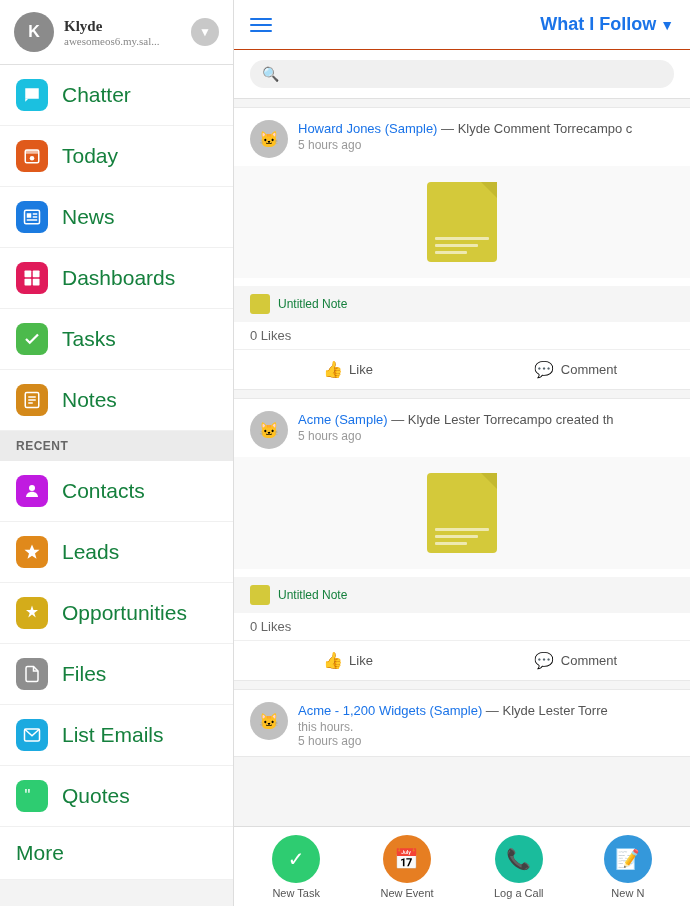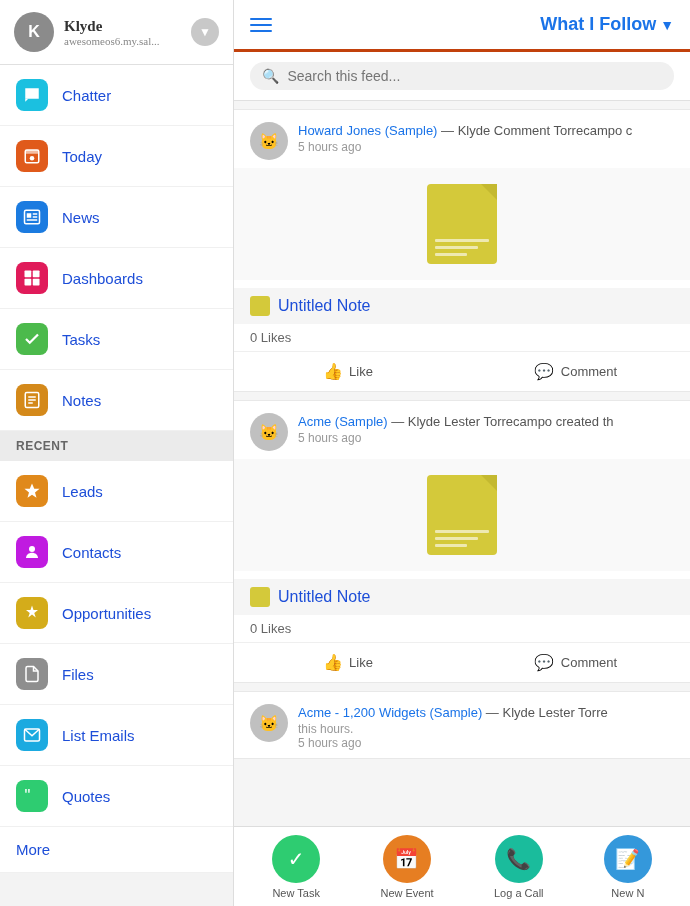--- a/index.html
+++ b/index.html
@@ -57,21 +57,21 @@
     .nav-item.selected { border: 2px solid #c0392b; background: #fff; }
 
     .nav-icon {
       width: 32px; height: 32px;
       border-radius: 8px;
       display: flex; align-items: center; justify-content: center;
       flex-shrink: 0;
       font-size: 17px;
       color: white;
     }
-    .nav-label { font-size: 15px; color: #1d4ed8; font-weight: 400; }
+    .nav-label { font-size: 21px; color: #15803d; font-weight: 400; }
 
     .section-header {
       padding: 8px 16px;
       font-size: 12px;
       font-weight: 600;
       color: #666;
       background: #ebebeb;
       letter-spacing: 0.5px;
     }
 
@@ -99,21 +99,21 @@
       height: 906px;
       overflow: hidden;
     }
 
     .main-header {
       background: #fff;
       padding: 14px 16px;
       display: flex;
       align-items: center;
       justify-content: space-between;
-      border-bottom: 3px solid #c2410c;
+      border-bottom: 1px solid #c2410c;
     }
     .hamburger { display: flex; flex-direction: column; gap: 4px; cursor: pointer; }
     .hamburger span { width: 22px; height: 2px; background: #1a73e8; border-radius: 1px; }
     .feed-title { font-size: 18px; font-weight: 600; color: #1a73e8; display: flex; align-items: center; gap: 4px; }
     .feed-title-chevron { font-size: 14px; }
 
     .search-bar {
       padding: 10px 16px;
       background: #fff;
       border-bottom: 1px solid #e0e0e0;
@@ -202,21 +202,21 @@
       padding: 8px 16px;
       gap: 8px;
       background: #f5f5f5;
     }
     .note-small-icon {
       width: 20px; height: 20px;
       background: #d4c93a;
       border-radius: 3px;
       flex-shrink: 0;
     }
-    .note-title-text { font-size: 16px; color: #1d4ed8; }
+    .note-title-text { font-size: 12px; color: #15803d; }
 
     .likes-row {
       padding: 6px 16px;
       font-size: 13px;
       color: #666;
       border-bottom: 1px solid #efefef;
     }
 
     .actions-row {
       display: flex;
@@ -340,35 +340,35 @@
             <line x1="7" y1="16" x2="13" y2="16" stroke="white" stroke-width="2"></line>
           </svg>
         </div>
         <span class="nav-label">Notes</span>
       </div>
     </div>
 
   <div class="section-header">RECENT</div>
   <div id="recent-items-container">
       <div class="nav-item">
-        <div class="nav-icon ic-leads">
-          <svg width="18" height="18" viewBox="0 0 24 24" fill="white">
-            <polygon points="12,2 15,9 22,9 16,14 18,21 12,17 6,21 8,14 2,9 9,9"></polygon>
-          </svg>
-        </div>
-        <span class="nav-label">Leads</span>
-      </div>
-      <div class="nav-item">
         <div class="nav-icon ic-contacts">
           <svg width="18" height="18" viewBox="0 0 24 24" fill="white">
             <circle cx="12" cy="8" r="4"></circle>
             <path d="M4 20c0-4 3.6-7 8-7s8 3 8 7"></path>
           </svg>
         </div>
         <span class="nav-label">Contacts</span>
+      </div>
+      <div class="nav-item">
+        <div class="nav-icon ic-leads">
+          <svg width="18" height="18" viewBox="0 0 24 24" fill="white">
+            <polygon points="12,2 15,9 22,9 16,14 18,21 12,17 6,21 8,14 2,9 9,9"></polygon>
+          </svg>
+        </div>
+        <span class="nav-label">Leads</span>
       </div>
       <div class="nav-item">
         <div class="nav-icon ic-opportunities">
           <svg width="18" height="18" viewBox="0 0 24 24" fill="white">
             <polygon points="12,2 14,8 20,8 15,12 17,18 12,14 7,18 9,12 4,8 10,8"></polygon>
           </svg>
         </div>
         <span class="nav-label">Opportunities</span>
       </div>
       <div class="nav-item">
@@ -414,21 +414,20 @@
     </div>
     <div class="feed-title">
       <span>What I Follow</span>
       <span class="feed-title-chevron">▼</span>
     </div>
   </div>
 
   <div class="search-bar">
     <div class="search-input-wrap">
       <span style="color:#aaa;font-size:14px;">🔍</span>
-      <input type="text" placeholder="Search this feed..." style="">
     </div>
   </div>
 
   <div class="feed-scroll">
 
     <div class="feed-item">
       <div class="feed-item-header">
         <div class="feed-avatar">🐱</div>
         <div class="feed-meta">
           <div class="feed-user-line">

